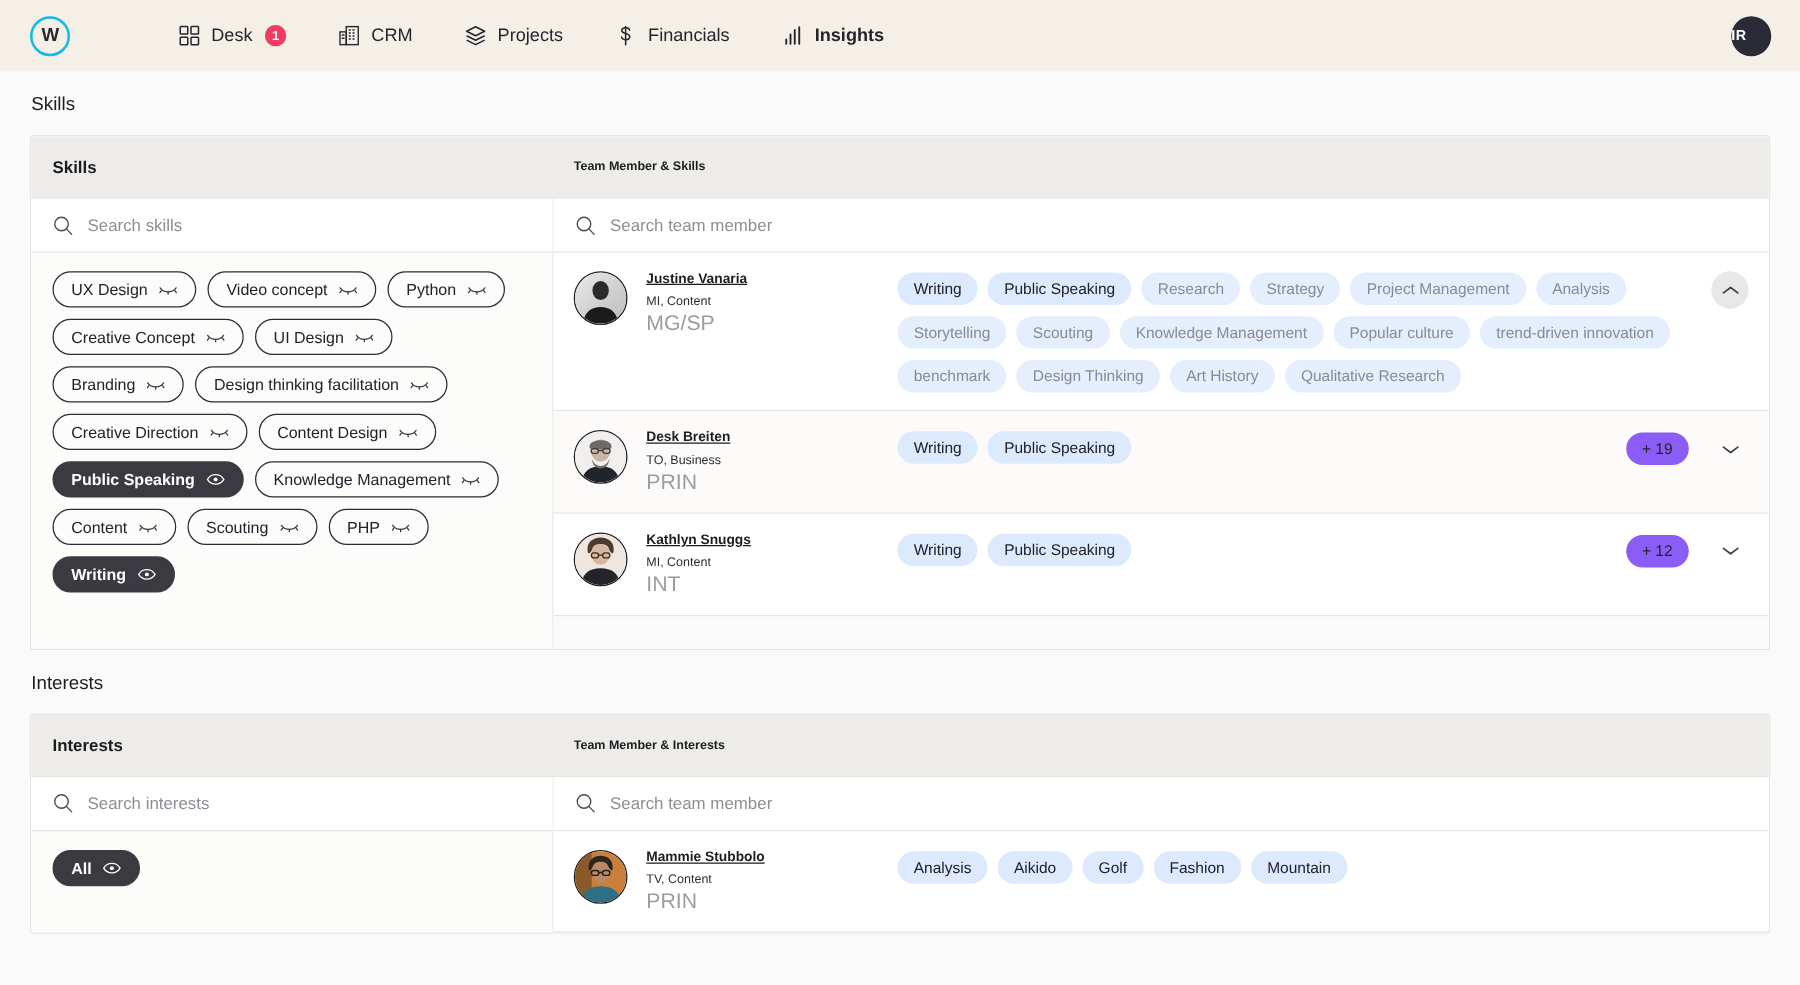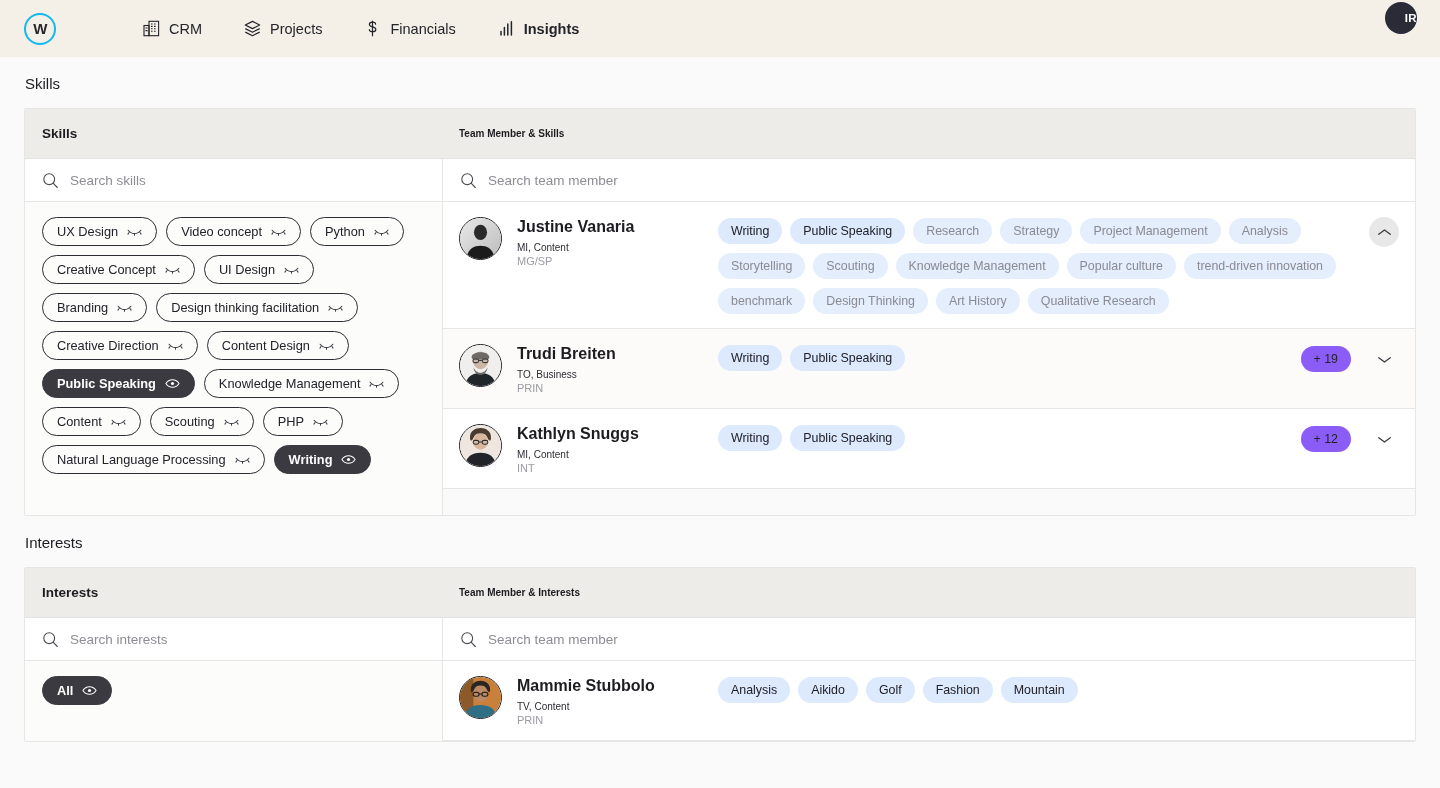--- a/index.html
+++ b/index.html
@@ -54,24 +54,24 @@
     background: #ef3d62;
     color: #fff;
     font-size: 10.5px;
     font-weight: bold;
     min-width: 17px; height: 17px;
     border-radius: 50%;
     display: flex; align-items: center; justify-content: center;
     margin-left: 1px;
   }
   .useravatar {
-    position: absolute; right: 23px; top: 2px;
+    position: absolute; right: 23px; top: 13px;
     width: 32px; height: 32px; border-radius: 50%;
     background: #2b2b38; color: #fff;
-    display: flex; align-items: center; justify-content: flex-end;
+    display: flex; align-items: center; justify-content: flex-start;
     font-size: 11.5px; font-weight: bold; letter-spacing: .4px;
     cursor: pointer;
   }
 
   
   .page { padding: 0 24px; }
   .section-title {
     font-size: 15px;
     color: #1c1c21;
     margin: 18px 0 16px 1px;
@@ -151,23 +151,23 @@
   .mrow.tint { background: #fcfbf9; }
   .mrow .ava {
     width: 43px; height: 43px; border-radius: 50%;
     flex: none;
     border: 1px solid #1d1d22;
     overflow: hidden;
     margin-top: 1px;
   }
   .mrow .ava svg { display: block; width: 100%; height: 100%; }
   .who { width: 216px; flex: none; padding-left: 15px; padding-top: 1px; }
-  .who .nm { font-size: 16px; font-weight: bold; line-height: 1.25; }
+  .who .nm { font-size: 11px; font-weight: bold; line-height: 1.25; text-decoration: underline; }
   .who .r1 { font-size: 10px; color: #2d2d34; margin-top: 5px; }
-  .who .r2 { font-size: 11px; color: #9b9ba2; margin-top: 2px; }
+  .who .r2 { font-size: 17px; color: #9b9ba2; margin-top: 2px; }
 
   .tagwrap { flex: 1 1 auto; display: flex; flex-wrap: wrap; gap: 9px 8px; padding-top: 2px; padding-right: 10px; }
   .tag {
     display: inline-flex; align-items: center;
     height: 26px; padding: 0 13px;
     border-radius: 13px;
     background: #ddeafd;
     font-size: 12.4px;
     color: #21212a;
     white-space: nowrap;
@@ -194,20 +194,30 @@
 </head>
 <body>
 
 <div class="topnav">
   <div class="logo">
     <span>W</span>
   </div>
 
   <div class="navitems">
 
+    <div class="navitem">
+      <svg class="nav-ico" viewBox="0 0 17 17" fill="none" stroke="#24242b" stroke-width="1.2">
+        <rect x="1.2" y="1.2" width="6" height="6" rx="0.6"></rect>
+        <rect x="9.8" y="1.2" width="6" height="6" rx="0.6"></rect>
+        <rect x="1.2" y="9.8" width="6" height="6" rx="0.6"></rect>
+        <rect x="9.8" y="9.8" width="6" height="6" rx="0.6"></rect>
+      </svg>
+      <span>Desk</span>
+      <span class="badge">1</span>
+    </div>
 
     <div class="navitem">
       <svg class="nav-ico" viewBox="0 0 17 17" fill="none" stroke="#24242b" stroke-width="1.1">
         <rect x="1" y="5.5" width="5" height="10.2"></rect>
         <rect x="6" y="1.3" width="9.6" height="14.4"></rect>
         <path d="M8 4h1.6M11 4h1.6M8 6.4h1.6M11 6.4h1.6M8 8.8h1.6M11 8.8h1.6M8 11.2h1.6M11 11.2h1.6M2.4 8h2.2M2.4 10.6h2.2"></path>
       </svg>
       <span>CRM</span>
     </div>
 
@@ -373,29 +383,20 @@
               <span>Scouting</span>
               <svg class="eye" viewBox="0 0 16 11" fill="none" stroke="#3b3b43" stroke-width="1.1" stroke-linecap="round">
                 <path d="M1.2 4.2c1.6 2.2 3.9 3.5 6.8 3.5s5.2-1.3 6.8-3.5"></path>
                 <path d="M2.2 6.6 1 8.3"></path>
                 <path d="M8 7.7v1.9"></path>
                 <path d="M13.8 6.6 15 8.3"></path>
               </svg>
             </div>
             <div class="chip">
               <span>PHP</span>
-              <svg class="eye" viewBox="0 0 16 11" fill="none" stroke="#3b3b43" stroke-width="1.1" stroke-linecap="round">
-                <path d="M1.2 4.2c1.6 2.2 3.9 3.5 6.8 3.5s5.2-1.3 6.8-3.5"></path>
-                <path d="M2.2 6.6 1 8.3"></path>
-                <path d="M8 7.7v1.9"></path>
-                <path d="M13.8 6.6 15 8.3"></path>
-              </svg>
-            </div>
-            <div class="chip">
-              <span>Natural Language Processing</span>
               <svg class="eye" viewBox="0 0 16 11" fill="none" stroke="#3b3b43" stroke-width="1.1" stroke-linecap="round">
                 <path d="M1.2 4.2c1.6 2.2 3.9 3.5 6.8 3.5s5.2-1.3 6.8-3.5"></path>
                 <path d="M2.2 6.6 1 8.3"></path>
                 <path d="M8 7.7v1.9"></path>
                 <path d="M13.8 6.6 15 8.3"></path>
               </svg>
             </div>
             <div class="chip on">
               <span>Writing</span>
               <svg class="eye" viewBox="0 0 16 11" fill="none" stroke="#ffffff" stroke-width="1.1">
@@ -466,21 +467,21 @@
                   <path d="M5 40c1.4-9 6.8-12.6 15-12.6S33.6 31 35 40z" fill="#20242b"></path>
                   <ellipse cx="20" cy="15" rx="7.6" ry="8.6" fill="#cbb6a6"></ellipse>
                   <path d="M11.6 10.5c2-4.4 14.4-4.8 16.6 0 .7 1.6.3 3-1 3.4-1.2.4-12.8.5-14.3 0-1.4-.5-2-1.8-1.3-3.4z" fill="#6e6a66"></path>
                   <path d="M13 21.5c1.4 3.3 3.6 5.6 7 5.6s5.6-2.3 7-5.6c-.7 4.6-2.9 7.6-7 7.6s-6.3-3-7-7.6z" fill="#6e6a66"></path>
                   <rect x="12.6" y="13.6" width="5.6" height="3.6" rx="1.8" fill="none" stroke="#3b3b3b" stroke-width="1"></rect>
                   <rect x="21.8" y="13.6" width="5.6" height="3.6" rx="1.8" fill="none" stroke="#3b3b3b" stroke-width="1"></rect>
                   <path d="M18.2 15.2h3.6" stroke="#3b3b3b" stroke-width="1"></path>
                 </svg>
               </div>
               <div class="who">
-                <div class="nm">Trudi Breiten</div>
+                <div class="nm">Desk Breiten</div>
                 <div class="r1">TO, Business</div>
                 <div class="r2">PRIN</div>
               </div>
               <div class="tagwrap">
                 <span class="tag">Writing</span>
                 <span class="tag">Public Speaking</span>
               </div>
               <div class="rowactions">
                 <span class="tag cnt">+ 19</span>
                 <div class="chevbtn">

